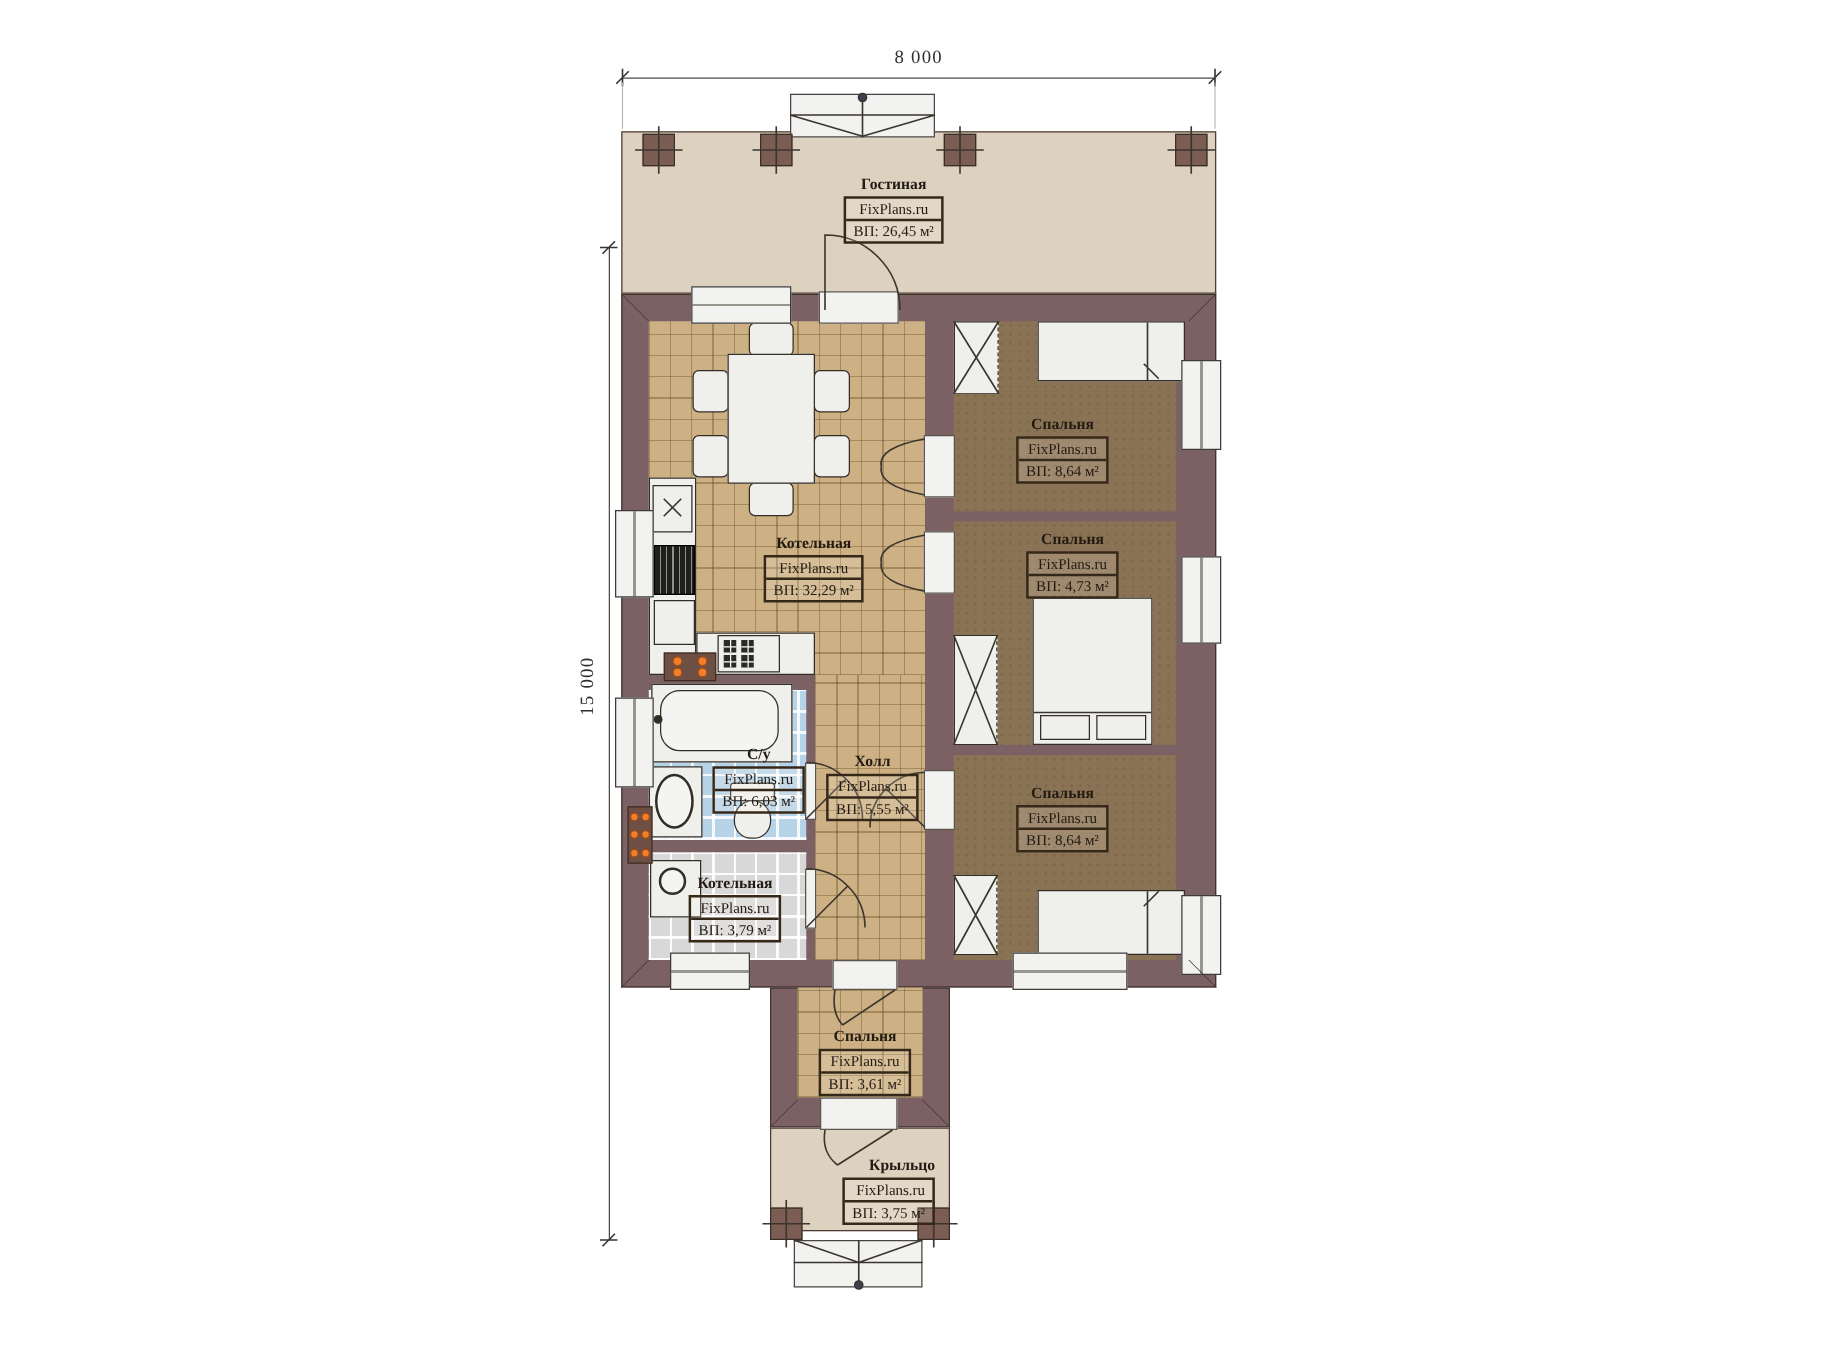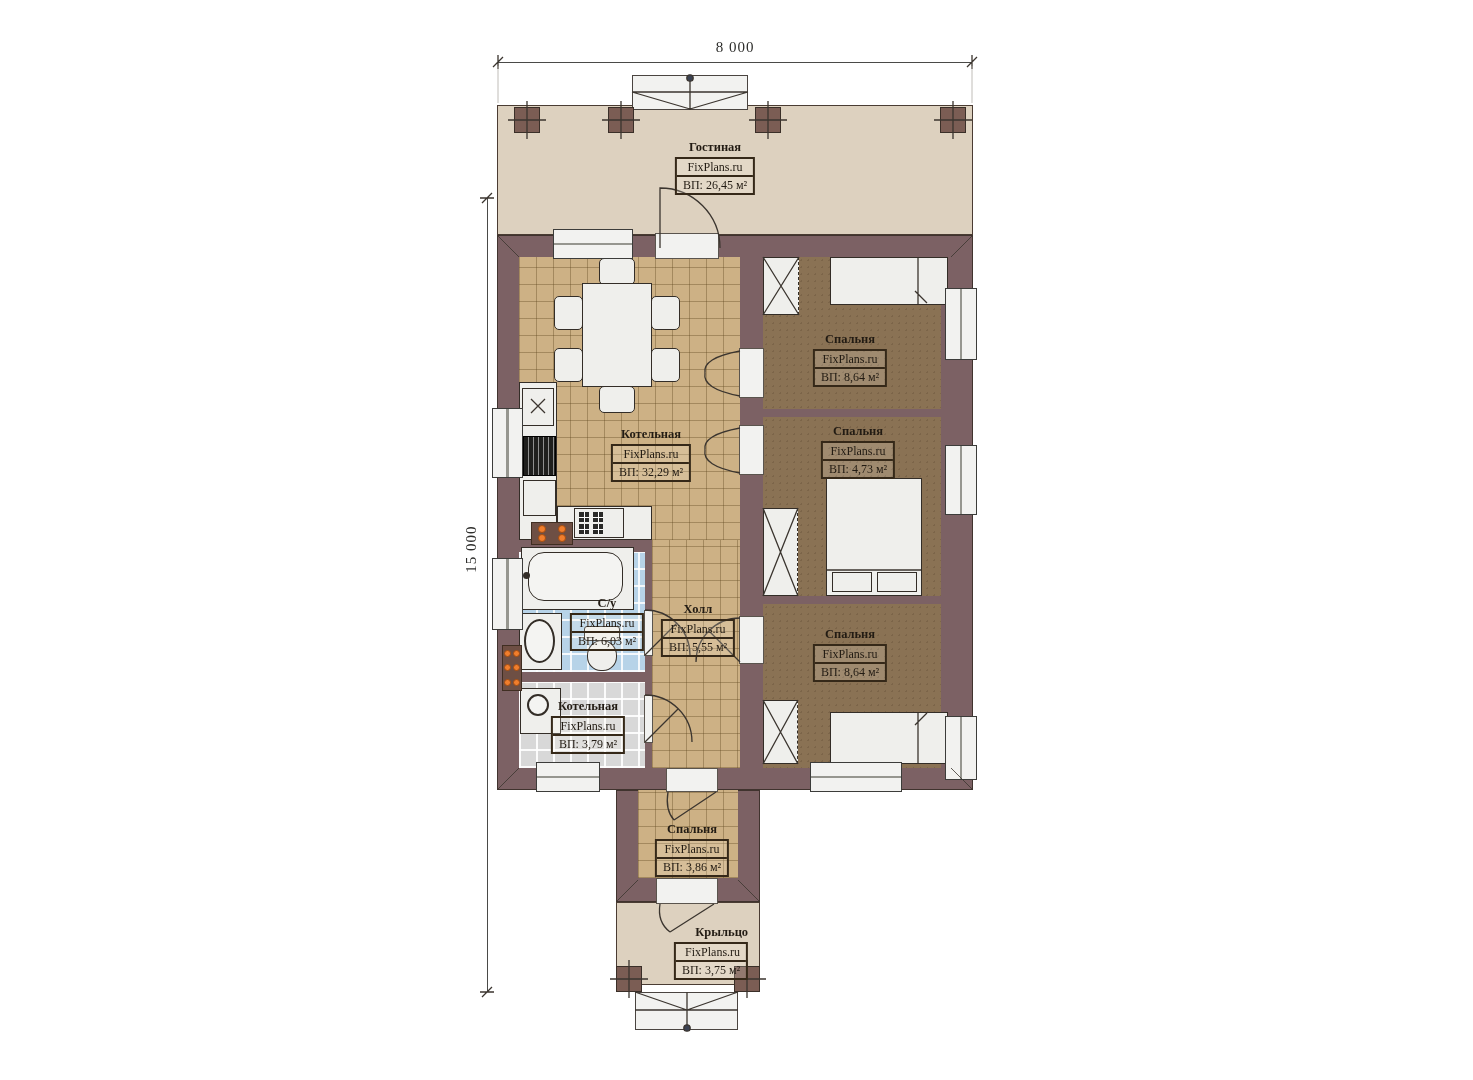--- a/index.html
+++ b/index.html
@@ -244,21 +244,21 @@
       <div class="label-row">ВП: 5,55 м²</div></div>
   </div>
   <div class="room-label" style="left:588px;top:699px;">
     <div class="room-name">Котельная</div>
     <div class="label-box"><div class="label-row">FixPlans.ru</div>
       <div class="label-row">ВП: 3,79 м²</div></div>
   </div>
   <div class="room-label" style="left:692px;top:822px;">
     <div class="room-name">Спальня</div>
     <div class="label-box"><div class="label-row">FixPlans.ru</div>
-      <div class="label-row">ВП: 3,86 м²</div></div>
+      <div class="label-row">ВП: 3,61 м²</div></div>
   </div>
   <div class="room-label" style="left:711px;top:925px;text-align:right;">
     <div class="room-name">Крыльцо</div>
     <div class="label-box"><div class="label-row">FixPlans.ru</div>
       <div class="label-row">ВП: 3,75 м²</div></div>
   </div>
 
 </div>
 
 </body></html>

